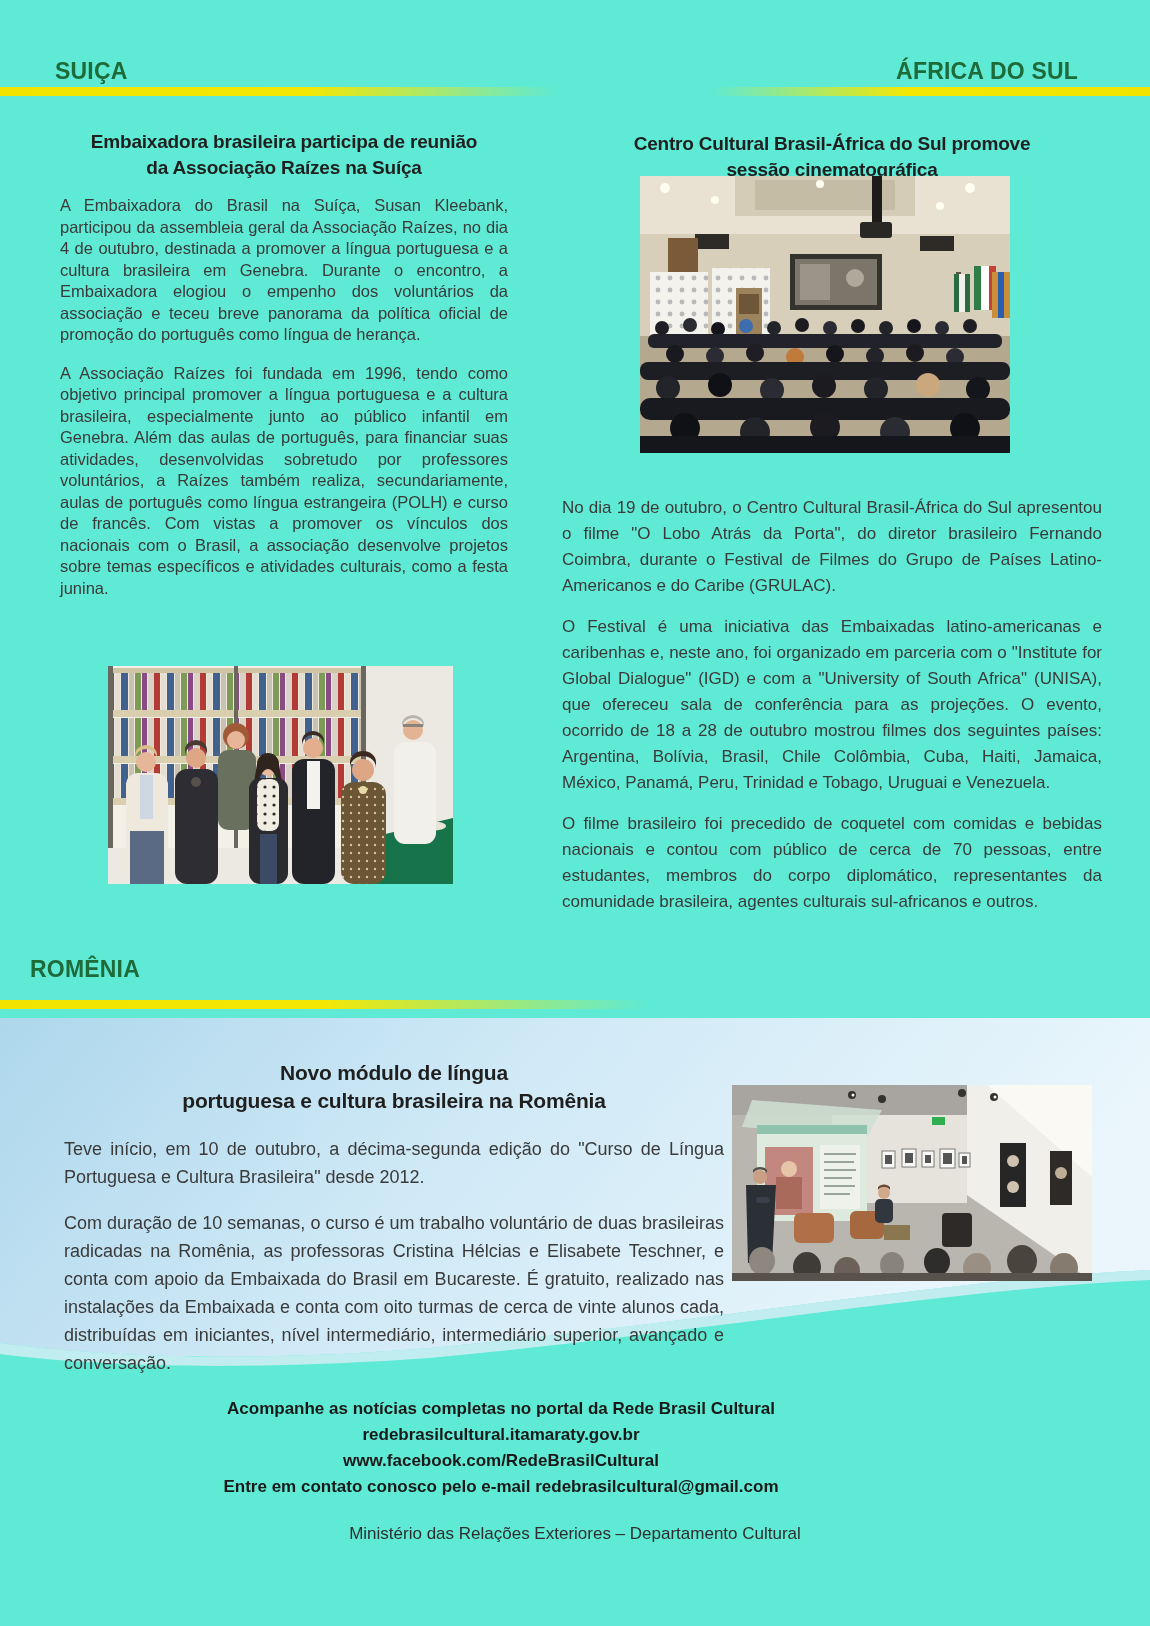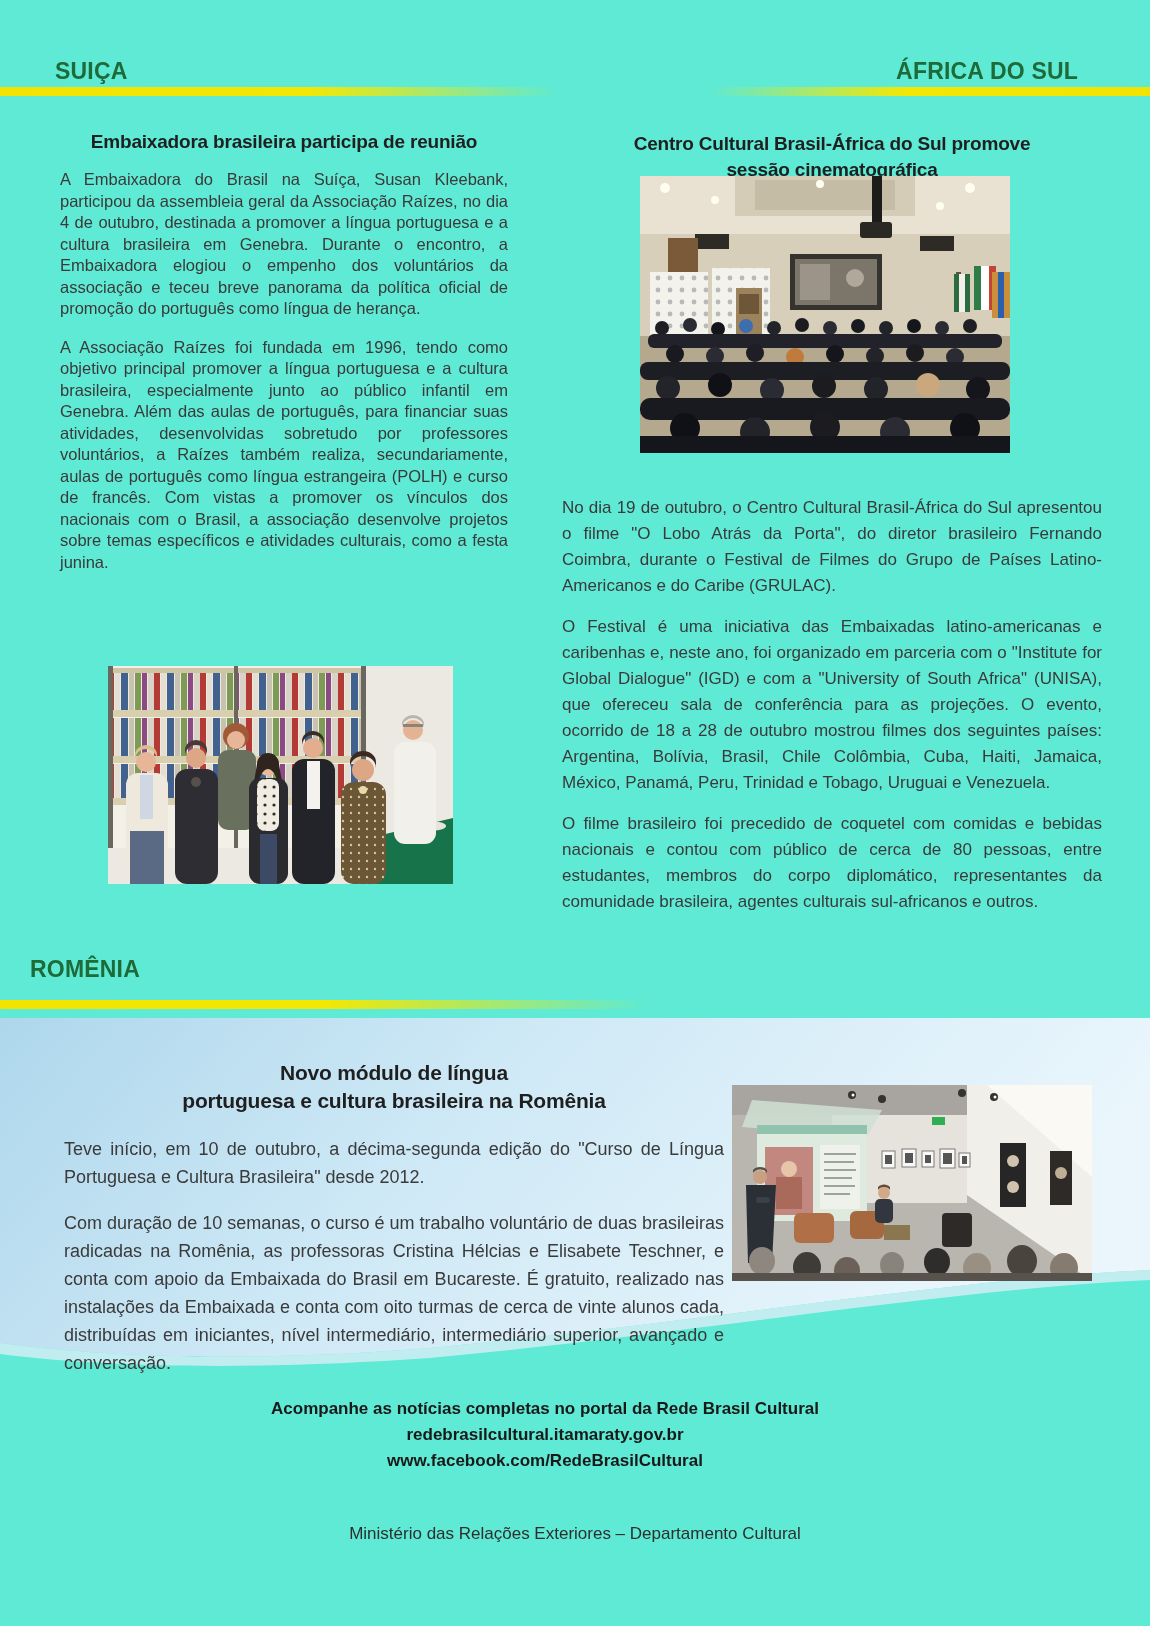--- a/index.html
+++ b/index.html
@@ -36,38 +36,39 @@
   .photo{position:absolute;display:block;}
   #photo-suica{left:108px;top:666px;width:345px;height:218px;}
   #photo-africa{left:640px;top:176px;width:370px;height:277px;}
   #photo-romenia{left:732px;top:1085px;width:360px;height:196px;}
   #panel-romenia{position:absolute;left:0;top:1018px;width:1150px;height:360px;}
   #romenia-label{left:30px;top:956px;}
   #romenia-text{left:64px;top:1030px;width:660px;}
   #romenia-text .article-title{font-size:21px;line-height:28px;margin:0 0 20px 0;}
   #romenia-text p{font-size:18px;line-height:28px;text-align:justify;margin:0 0 18px 0;}
   #footer-bold{position:absolute;left:0;top:1396px;width:1002px;text-align:center;
-    font-size:17px;font-weight:bold;color:#191919;line-height:26px;padding-left:44px;}
+    font-size:17px;font-weight:bold;color:#191919;line-height:26px;}
   #footer-reg{position:absolute;left:0;top:1520px;width:1150px;text-align:center;
     font-size:17px;color:#2e2e2e;line-height:27px;}
   .footer-line{display:block;}
 </style>
 </head>
 <body>
 
 <div class="page">
 
   <div class="section-label" id="label-suica" style="left:55px;top:58px;">SUIÇA</div>
   <div class="section-label" id="label-africa" style="right:72px;top:58px;">ÁFRICA DO SUL</div>
   <div class="rule" id="rule-suica"></div>
   <div class="rule" id="rule-africa"></div>
 
   <div class="col" id="col-left">
     <div class="article-title">
       <div>Embaixadora brasileira participa de reunião</div>
+      <div>da Associação Raízes na Suíça</div>
     </div>
     <p>A Embaixadora do Brasil na Suíça, Susan Kleebank, participou da assembleia geral da Associação Raízes, no dia 4 de outubro, destinada a promover a língua portuguesa e a cultura brasileira em Genebra. Durante o encontro, a Embaixadora elogiou o empenho dos voluntários da associação e teceu breve panorama da política oficial de promoção do português como língua de herança.</p>
     <p>A Associação Raízes foi fundada em 1996, tendo como objetivo principal promover a língua portuguesa e a cultura brasileira, especialmente junto ao público infantil em Genebra. Além das aulas de português, para financiar suas atividades, desenvolvidas sobretudo por professores voluntários, a Raízes também realiza, secundariamente, aulas de português como língua estrangeira (POLH) e curso de francês. Com vistas a promover os vínculos dos nacionais com o Brasil, a associação desenvolve projetos sobre temas específicos e atividades culturais, como a festa junina.</p>
   </div>
 
   <svg class="photo" id="photo-suica" viewBox="0 0 345 218">
     <defs>
       <pattern id="books1" width="46" height="100" patternUnits="userSpaceOnUse">
         <rect width="46" height="100" fill="#efe9dc"></rect>
         <rect x="0" width="6" height="100" fill="#b43a35"></rect>
@@ -228,21 +229,21 @@
       <circle cx="185" cy="251" r="15" fill="#1b1b20"></circle>
         <circle cx="255" cy="256" r="15" fill="#2b2b33"></circle>
       <circle cx="325" cy="252" r="15" fill="#101116"></circle>
       <rect x="0" y="260" width="370" height="17" fill="#15161b"></rect>
     </g>
   </svg>
 
   <div class="col" id="col-right-body">
     <p>No dia 19 de outubro, o Centro Cultural Brasil-África do Sul apresentou o filme "O Lobo Atrás da Porta", do diretor brasileiro Fernando Coimbra, durante o Festival de Filmes do Grupo de Países Latino-Americanos e do Caribe (GRULAC).</p>
     <p>O Festival é uma iniciativa das Embaixadas latino-americanas e caribenhas e, neste ano, foi organizado em parceria com o "Institute for Global Dialogue" (IGD) e com a "University of South Africa" (UNISA), que ofereceu sala de conferência para as projeções. O evento, ocorrido de 18 a 28 de outubro mostrou filmes dos seguintes países: Argentina, Bolívia, Brasil, Chile Colômbia, Cuba, Haiti, Jamaica, México, Panamá, Peru, Trinidad e Tobago, Uruguai e Venezuela.</p>
-    <p>O filme brasileiro foi precedido de coquetel com comidas e bebidas nacionais e contou com público de cerca de 80 pessoas, entre estudantes, membros do corpo diplomático, representantes da comunidade brasileira, agentes culturais sul-africanos e outros.</p>
+    <p>O filme brasileiro foi precedido de coquetel com comidas e bebidas nacionais e contou com público de cerca de 70 pessoas, entre estudantes, membros do corpo diplomático, representantes da comunidade brasileira, agentes culturais sul-africanos e outros.</p>
   </div>
 
   <div class="section-label" id="romenia-label">ROMÊNIA</div>
   <div class="rule" id="rule-romenia"></div>
 
   <svg id="panel-romenia" viewBox="0 0 1150 360" preserveAspectRatio="none">
     <defs>
       <linearGradient id="bluewave" x1="0" y1="0" x2="1" y2="0.25">
         <stop offset="0" stop-color="#aed7ec"></stop>
         <stop offset="0.45" stop-color="#cfe9f6"></stop>
@@ -334,18 +335,19 @@
       <ellipse cx="290" cy="176" rx="15" ry="16" fill="#4a443f"></ellipse>
       <ellipse cx="332" cy="183" rx="14" ry="15" fill="#857b6e"></ellipse>
       <rect x="0" y="188" width="360" height="8" fill="#57524b"></rect>
     </g>
   </svg>
 
   <div id="footer-bold">
     <span class="footer-line">Acompanhe as notícias completas no portal da Rede Brasil Cultural</span>
     <span class="footer-line">redebrasilcultural.itamaraty.gov.br</span>
     <span class="footer-line">www.facebook.com/RedeBrasilCultural</span>
+    <span class="footer-line">Entre em contato conosco pelo e-mail redebrasilcultural@gmail.com</span>
   </div>
   <div id="footer-reg">
     <span class="footer-line">Ministério das Relações Exteriores – Departamento Cultural</span>
   </div>
 
 </div>
 
 </body></html>

